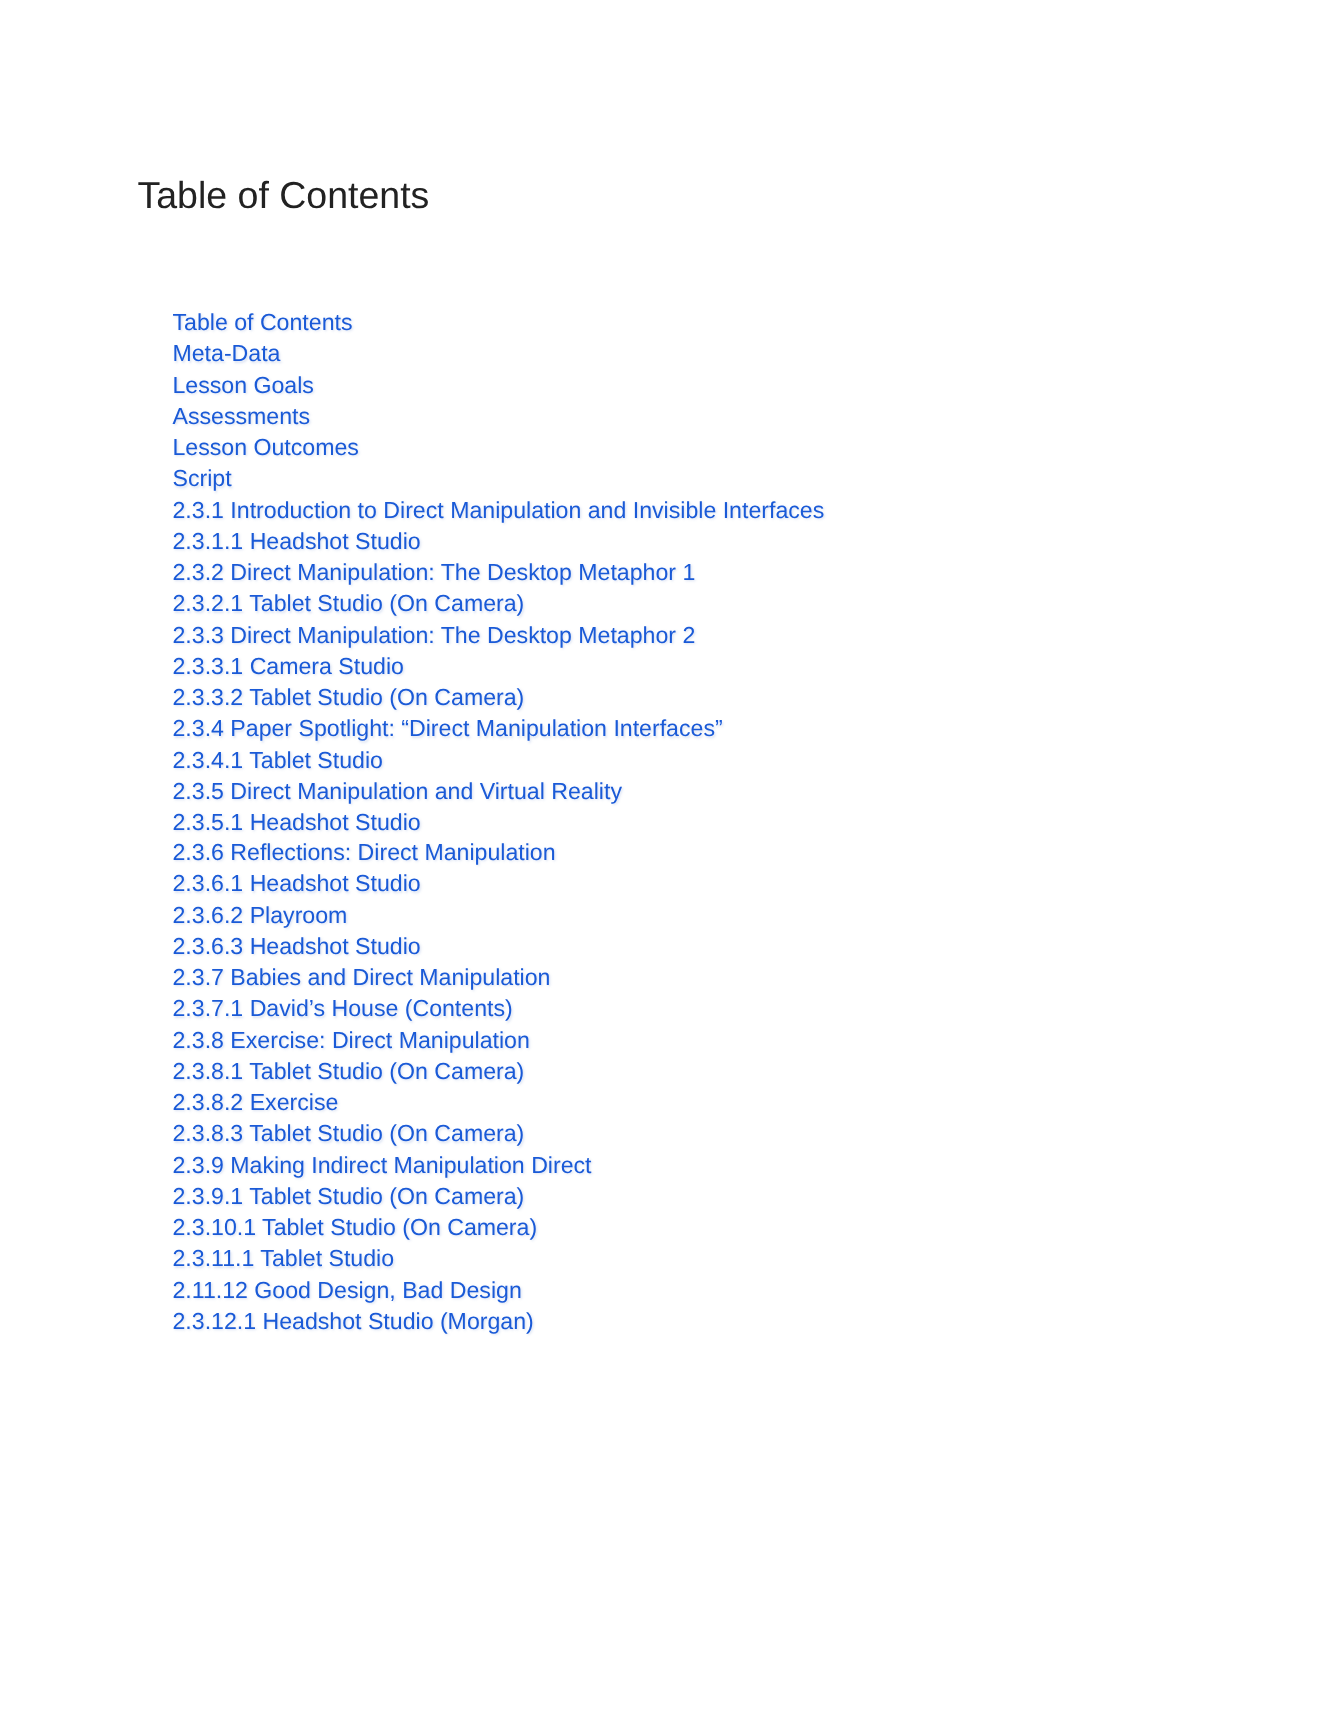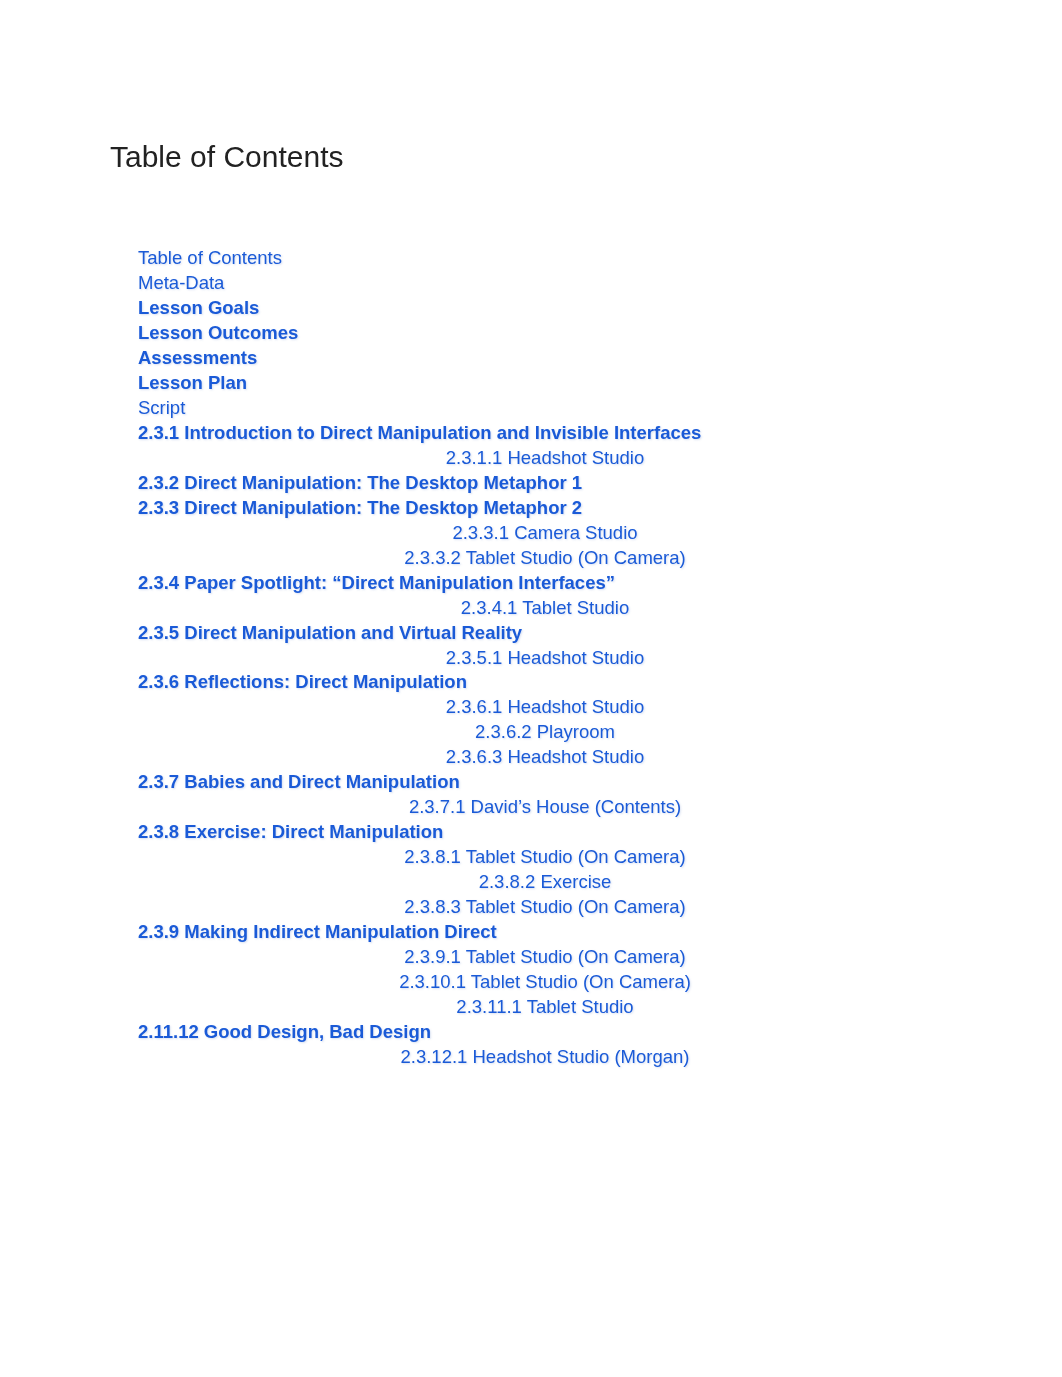--- a/index.html
+++ b/index.html
@@ -28,48 +28,46 @@
     .toc a {
       color: #1a5ad7;
       text-decoration: none;
       text-shadow: 1px 1px 2px rgba(100,130,200,0.25);
     }
     .level-0 {
       padding-left: 0;
     }
     .level-1 {
       padding-left: 30px;
-      font-weight: bold;
     }
     .level-2 {
       padding-left: 60px;
-      text-align: center;
     }
     .toc-item {
       margin: 0;
       padding: 0;
       white-space: nowrap;
     }
   </style>
 </head>
 <body>
 
 <h1>Table of Contents</h1>
 
 <div class="toc" id="toc-container">
     <div class="toc-item level-0"><a href="#">Table of Contents</a></div>
     <div class="toc-item level-0"><a href="#">Meta-Data</a></div>
     <div class="toc-item level-1"><a href="#">Lesson Goals</a></div>
+    <div class="toc-item level-1"><a href="#">Assessments</a></div>
     <div class="toc-item level-1"><a href="#">Lesson Outcomes</a></div>
-    <div class="toc-item level-1"><a href="#">Assessments</a></div>
-    <div class="toc-item level-1"><a href="#">Lesson Plan</a></div>
     <div class="toc-item level-0"><a href="#">Script</a></div>
     <div class="toc-item level-1"><a href="#">2.3.1 Introduction to Direct Manipulation and Invisible Interfaces</a></div>
     <div class="toc-item level-2"><a href="#">2.3.1.1 Headshot Studio</a></div>
     <div class="toc-item level-1"><a href="#">2.3.2 Direct Manipulation: The Desktop Metaphor 1</a></div>
+    <div class="toc-item level-2"><a href="#">2.3.2.1 Tablet Studio (On Camera)</a></div>
     <div class="toc-item level-1"><a href="#">2.3.3 Direct Manipulation: The Desktop Metaphor 2</a></div>
     <div class="toc-item level-2"><a href="#">2.3.3.1 Camera Studio</a></div>
     <div class="toc-item level-2"><a href="#">2.3.3.2 Tablet Studio (On Camera)</a></div>
     <div class="toc-item level-1"><a href="#">2.3.4 Paper Spotlight: “Direct Manipulation Interfaces”</a></div>
     <div class="toc-item level-2"><a href="#">2.3.4.1 Tablet Studio</a></div>
     <div class="toc-item level-1"><a href="#">2.3.5 Direct Manipulation and Virtual Reality</a></div>
     <div class="toc-item level-2"><a href="#">2.3.5.1 Headshot Studio</a></div>
     <div class="toc-item level-1"><a href="#">2.3.6 Reflections: Direct Manipulation</a></div>
     <div class="toc-item level-2"><a href="#">2.3.6.1 Headshot Studio</a></div>
     <div class="toc-item level-2"><a href="#">2.3.6.2 Playroom</a></div>

